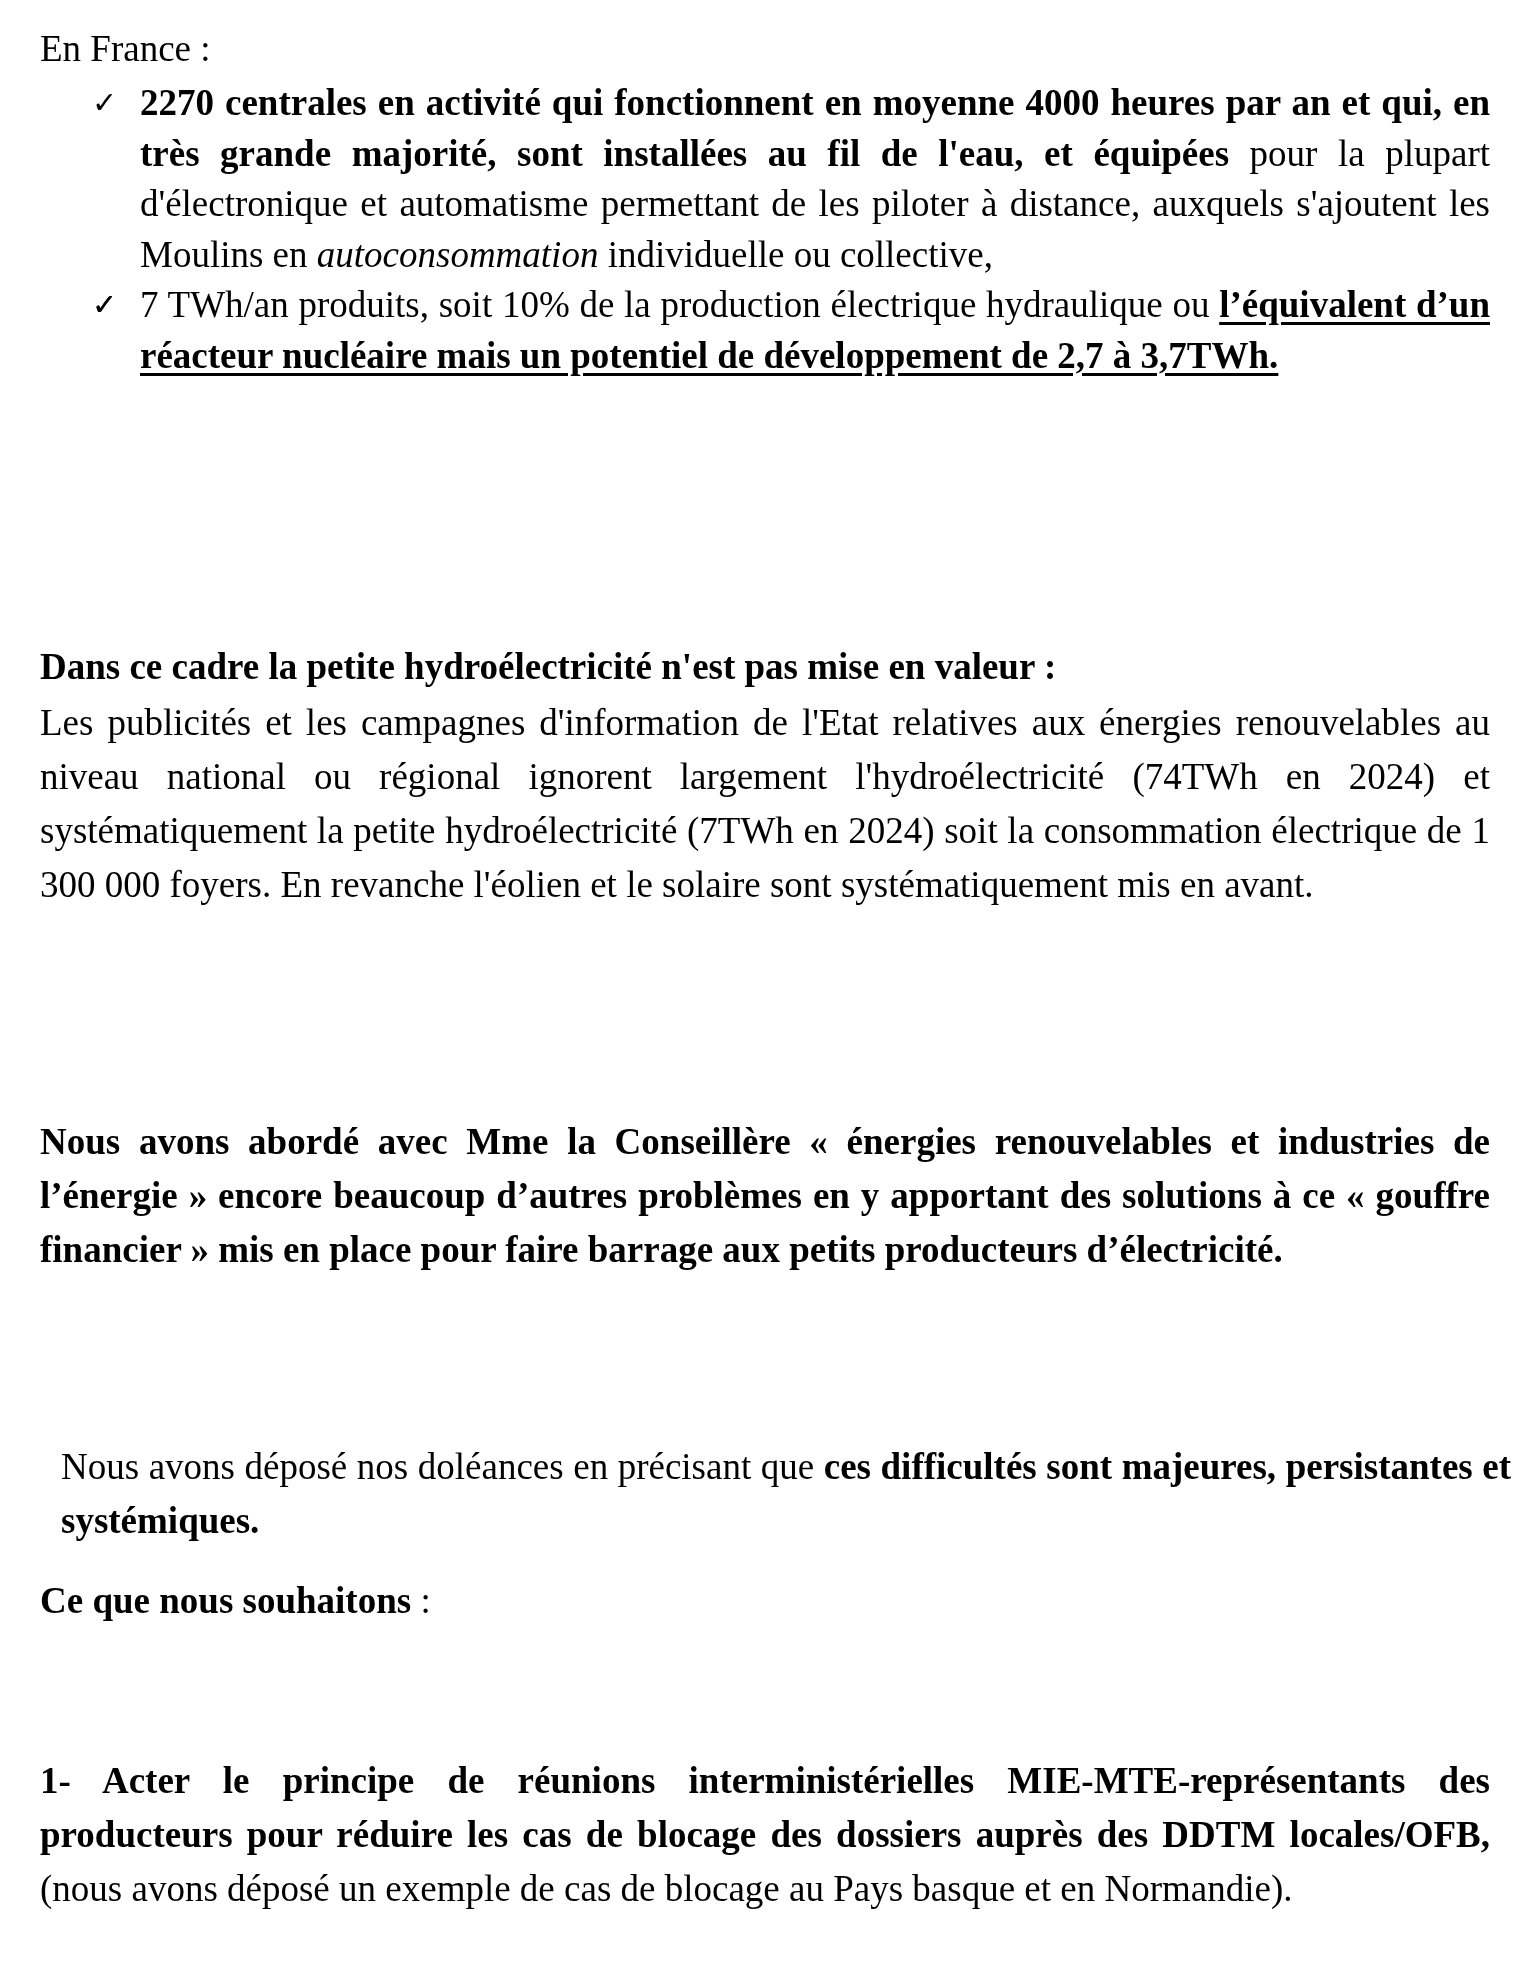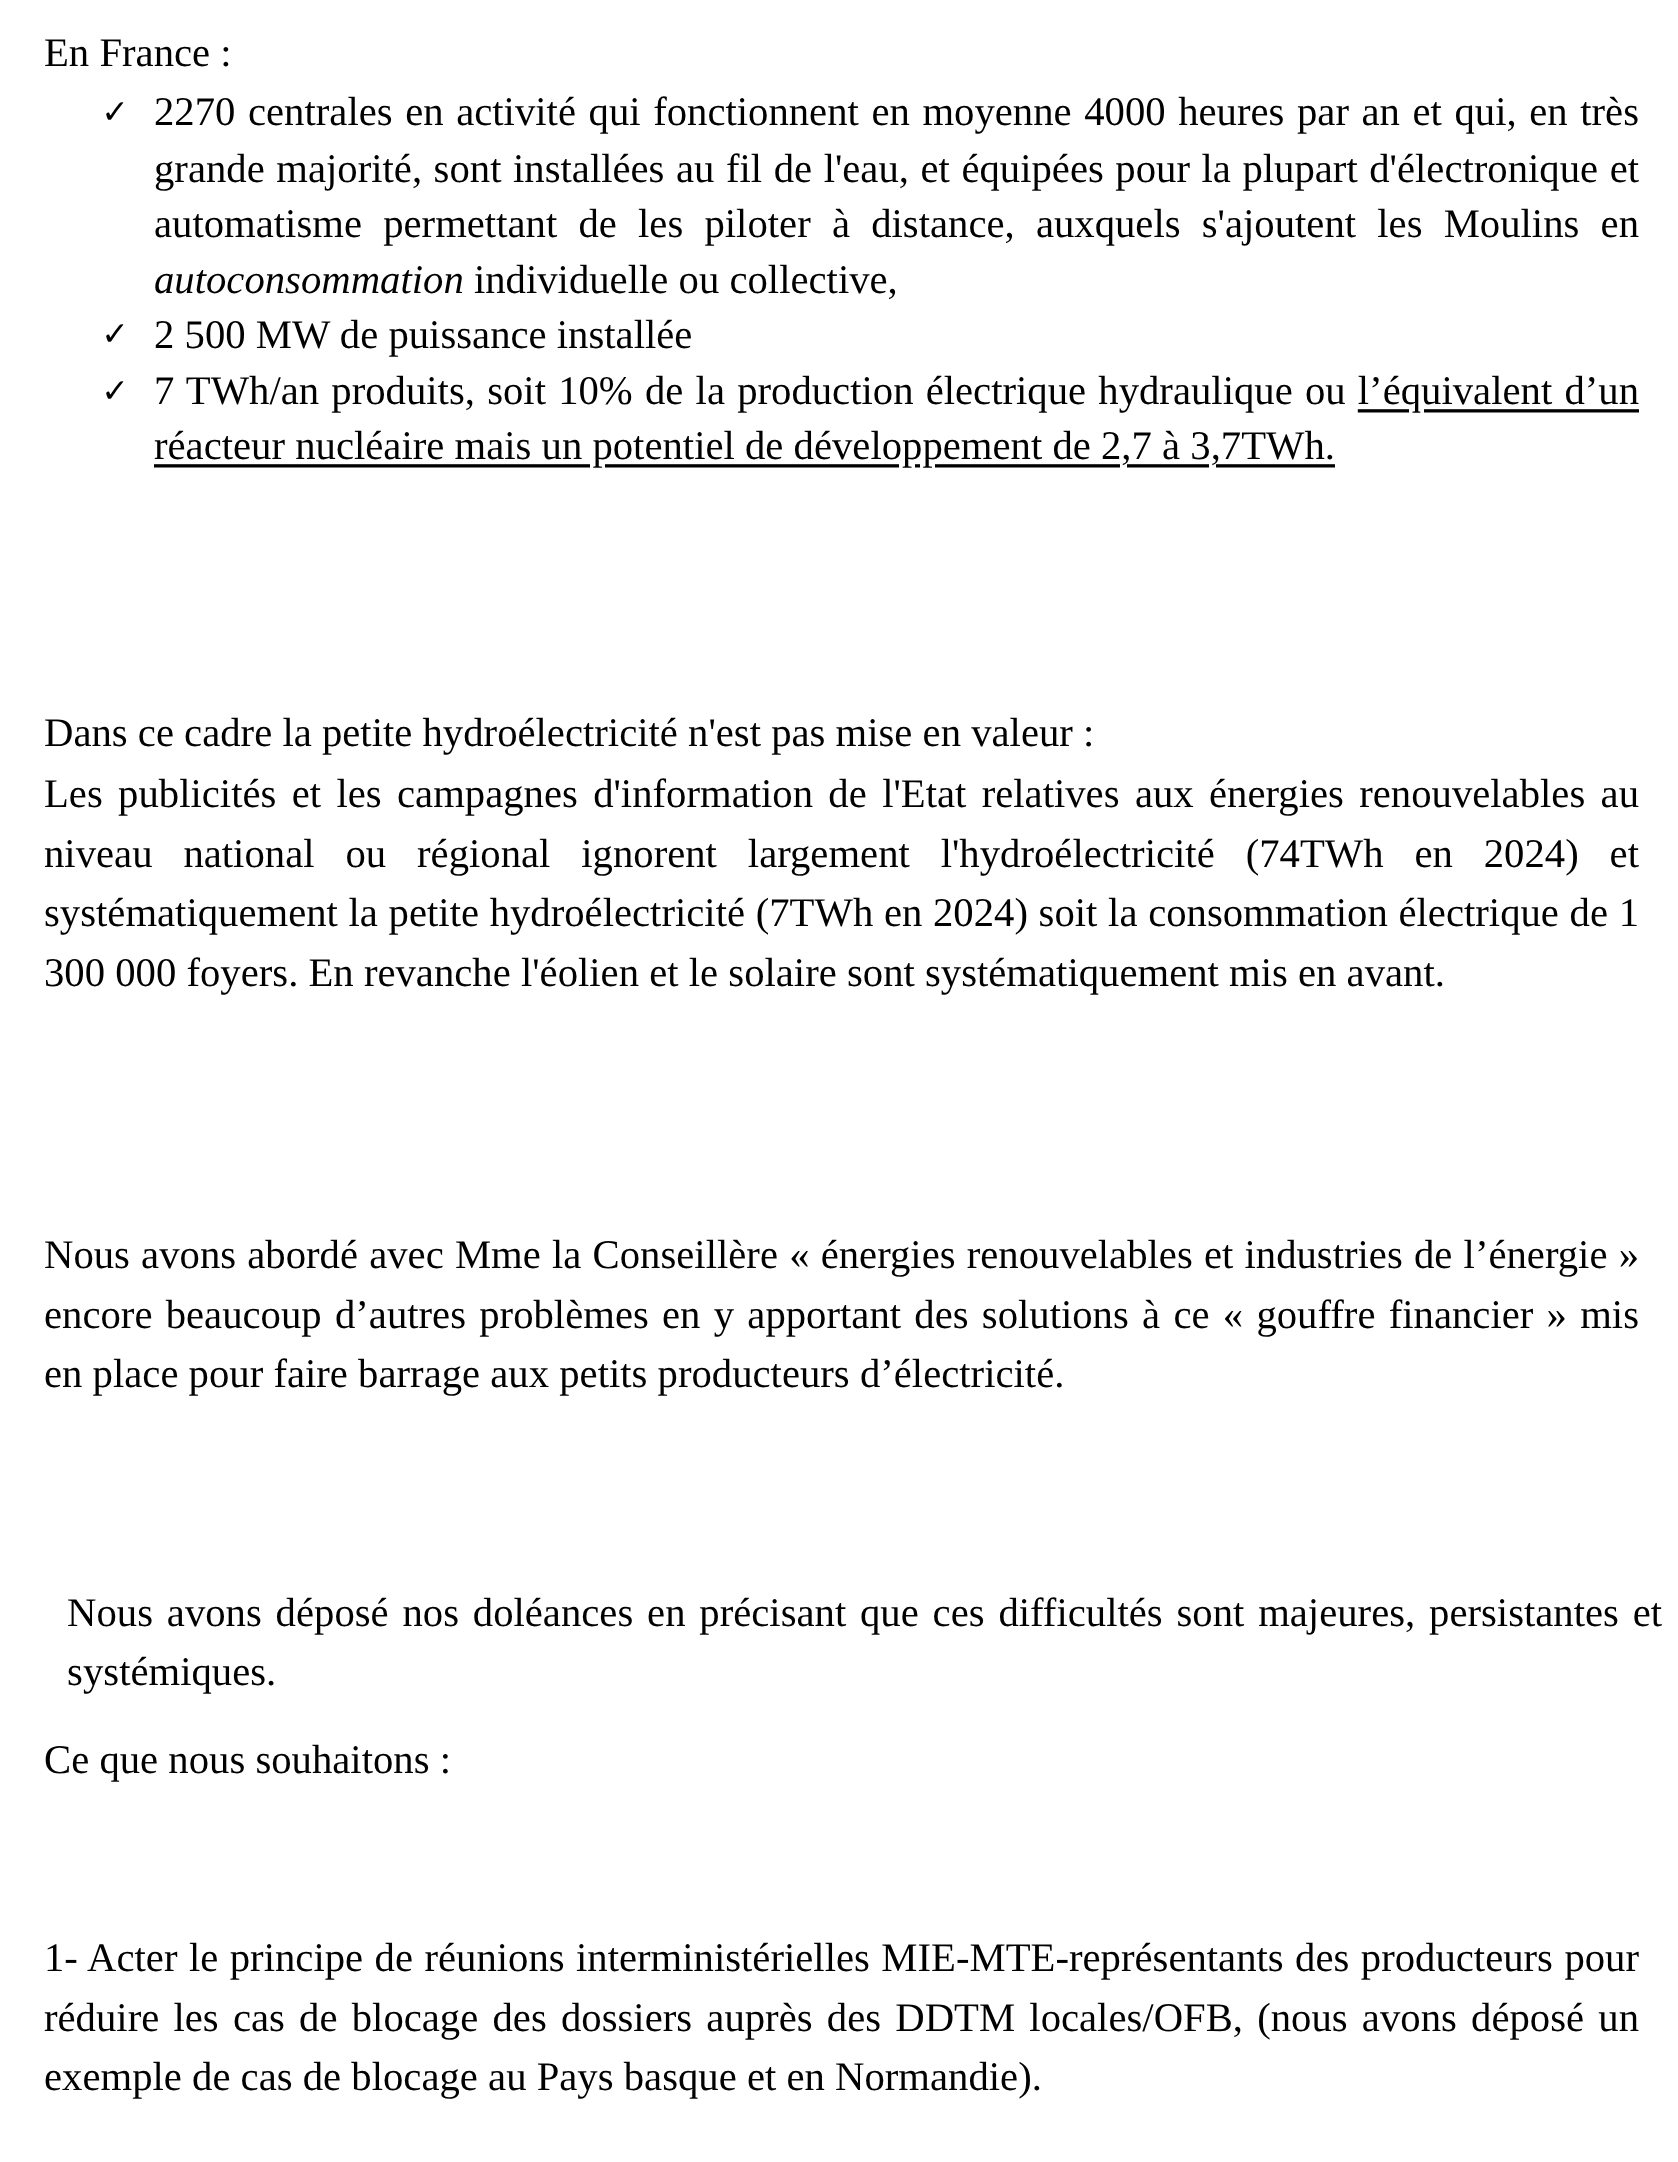--- a/index.html
+++ b/index.html
@@ -3,42 +3,41 @@
   <meta charset="utf-8">
   <style>
     html, body { margin: 0; padding: 0; background: #ffffff; }
     body {
       width: 1525px; height: 1965px; overflow: hidden;
       font-family: "Liberation Serif", "DejaVu Serif", serif;
       color: #000; font-size: 37px;
     }
     .page { position: relative; width: 1525px; height: 1872px; }
     .p { position: absolute; left: 40px; width: 1450px; line-height: 54px; text-align: justify; margin: 0; }
-    .b { font-weight: normal; }
+    .b { font-weight: bold; }
     .i { font-style: italic; }
     .u { text-decoration: underline; text-decoration-thickness: 3px; text-underline-offset: 5px; }
     .list { position: absolute; left: 40px; width: 1450px; margin: 0; padding: 0; list-style: none; }
     .li { position: relative; padding-left: 100px; line-height: 50.5px; text-align: justify; }
     .check { position: absolute; left: 52px; top: 0; font-family: "DejaVu Sans", sans-serif; font-size: 30px; }
   </style>
 </head>
 <body>
 
 <div class="page">
 
   <p class="p" style="top:22px;">En France :</p>
 
   <ul class="list" style="top:78px;">
     <li class="li">
       <span class="check">✓</span>
       <span class="b">2270 centrales en activité qui fonctionnent en moyenne 4000 heures par an et qui,  en très grande majorité, sont installées au fil de l'eau, et équipées</span><span> pour la plupart d'électronique et automatisme permettant de les piloter à distance, auxquels s'ajoutent les Moulins en </span><span class="i">autoconsommation</span><span> individuelle ou collective,</span>
     </li>
     <li class="li">
       <span class="check">✓</span>
-      <span>2 500 MW de puissance installée</span>
     </li>
     <li class="li">
       <span class="check">✓</span>
       <span>7 TWh/an produits, soit 10% de la production électrique hydraulique ou </span><span class="b u">l’équivalent d’un réacteur nucléaire mais un potentiel de développement de 2,7 à 3,7TWh.</span>
     </li>
   </ul>
 
   <p class="p b" style="top:640px;">Dans ce cadre la petite hydroélectricité n'est pas mise en valeur :</p>
 
   <p class="p" style="top:696px;">Les publicités et les campagnes d'information de l'Etat relatives aux énergies renouvelables au niveau national ou régional ignorent largement l'hydroélectricité (74TWh en 2024) et systématiquement la petite hydroélectricité (7TWh en 2024) soit la consommation électrique de 1 300 000 foyers. En revanche l'éolien et le solaire sont systématiquement mis en avant.</p>

